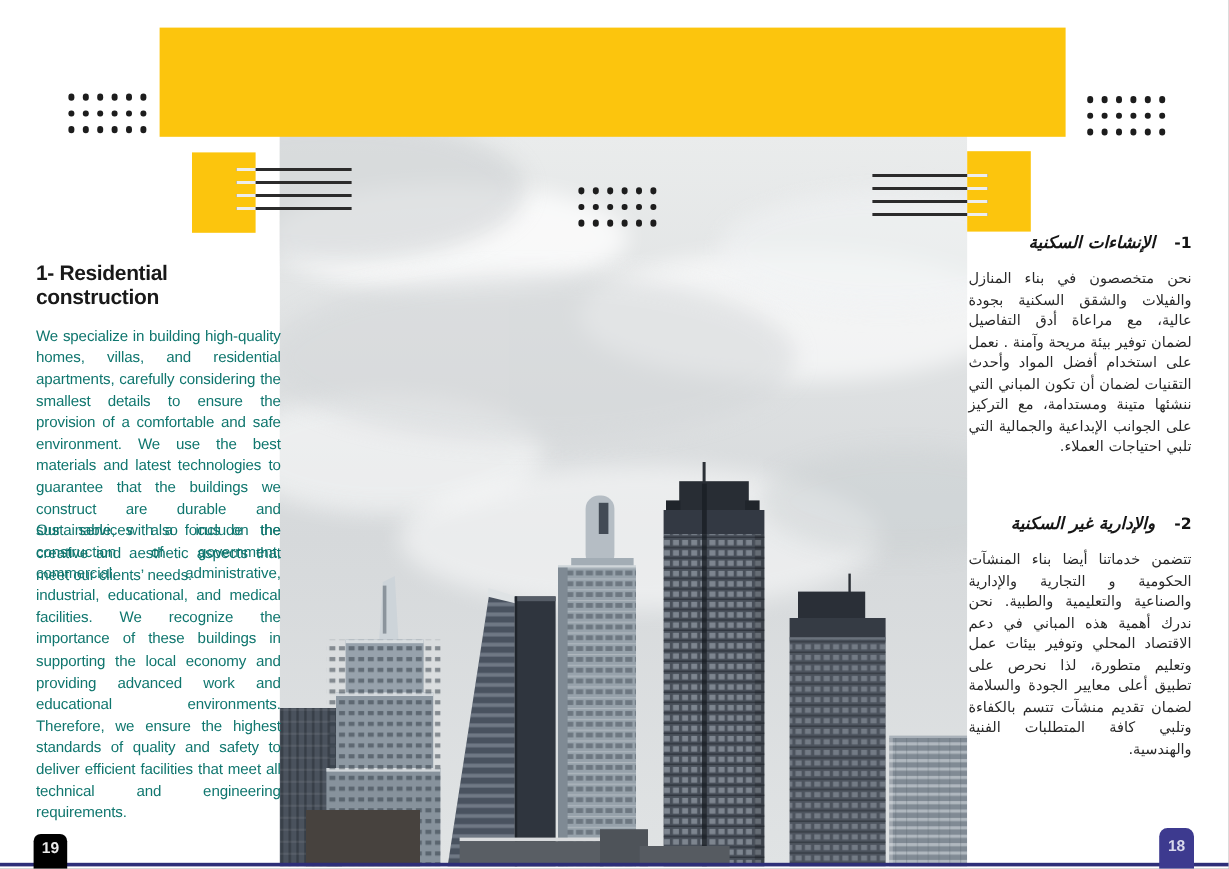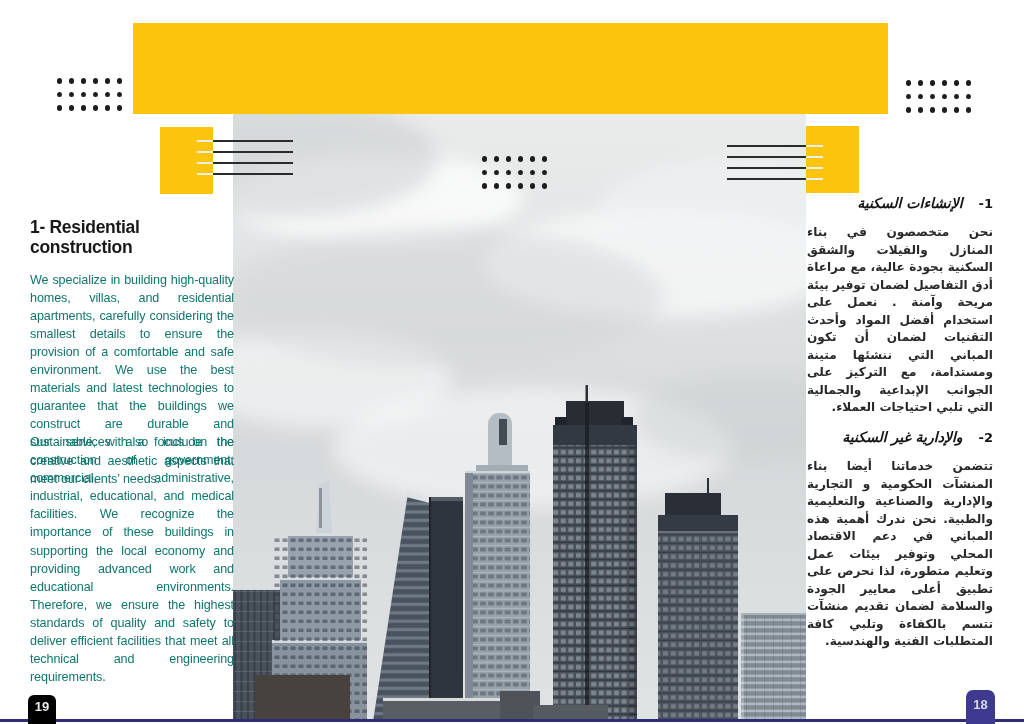--- a/index.html
+++ b/index.html
@@ -45,21 +45,21 @@
   .en-head{margin:0 0 13px;font-size:17.5px;font-weight:bold;color:#191919;letter-spacing:-0.3px;line-height:1.16;}
   .en-s2 .en-head{width:176px;padding-left:7px;text-indent:-7px;margin-bottom:8px;}
   .en-body{margin:0;font-size:12.6px;line-height:18.1px;text-align:justify;color:#0f766e;letter-spacing:-0.1px;}
   
   .ar-sec{position:absolute;right:31px;width:186px;z-index:4;direction:rtl;font-family:"DejaVu Sans",sans-serif;}
   .ar-s1{top:195px;}
   .ar-s2{top:429px;}
   .ar-head{display:flex;gap:16px;align-items:baseline;font-weight:bold;color:#151515;margin:0;}
   .ar-head .num{font-size:13px;}
   .ar-head .title{font-size:14px;font-style:italic;}
-  .ar-body{margin:13px 0 0;font-size:12.1px;line-height:17.5px;font-weight:700;text-align:justify;color:#292929;}
+  .ar-body{margin:13px 0 0;font-size:12.1px;line-height:17.5px;font-weight:400;text-align:justify;color:#292929;}
 </style>
 </head>
 <body>
 
 <div class="page">
 
   <div class="top-bar"></div>
   <div class="dots-grid dots-left">
       <span class="dot"></span>
       <span class="dot"></span>

